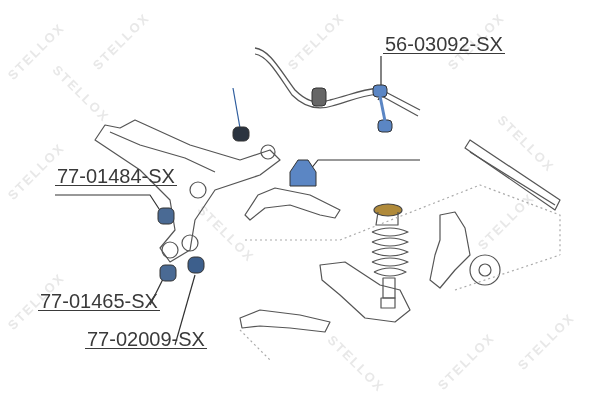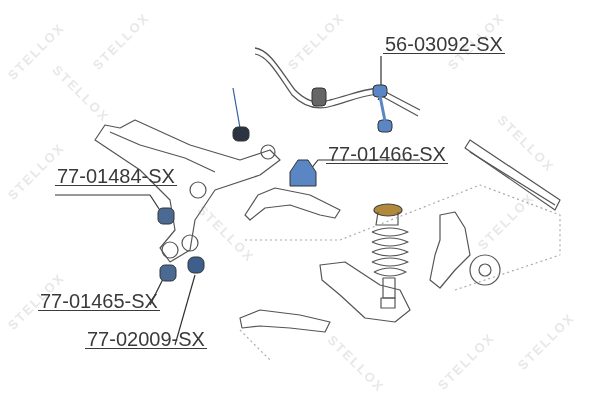--- a/index.html
+++ b/index.html
@@ -82,17 +82,16 @@
       <rect x="188" y="257" width="16" height="16" rx="6" fill="#3d5f8c"></rect>
       <path d="M290,172 L298,160 L308,160 L316,172 L316,186 L290,186 Z" fill="#5b86c4"></path>
       <rect x="312" y="88" width="14" height="18" rx="4" fill="#666"></rect>
       <rect x="373" y="85" width="14" height="12" rx="4" fill="#5b86c4"></rect>
       <rect x="378" y="120" width="14" height="12" rx="4" fill="#5b86c4"></rect>
       <path d="M380,96 L385,121" stroke="#5b86c4" stroke-width="3" fill="none"></path>
     </g>
   </svg>
 
   <div class="label" style="left:383px;top:36px;">56-03092-SX</div>
-  <div class="label" style="left:326px;top:146px;">77-01466-SX</div>
   <div class="label" style="left:55px;top:168px;">77-01484-SX</div>
   <div class="label" style="left:38px;top:293px;">77-01465-SX</div>
   <div class="label" style="left:85px;top:331px;">77-02009-SX</div>
 </div>
 
 </body></html>

